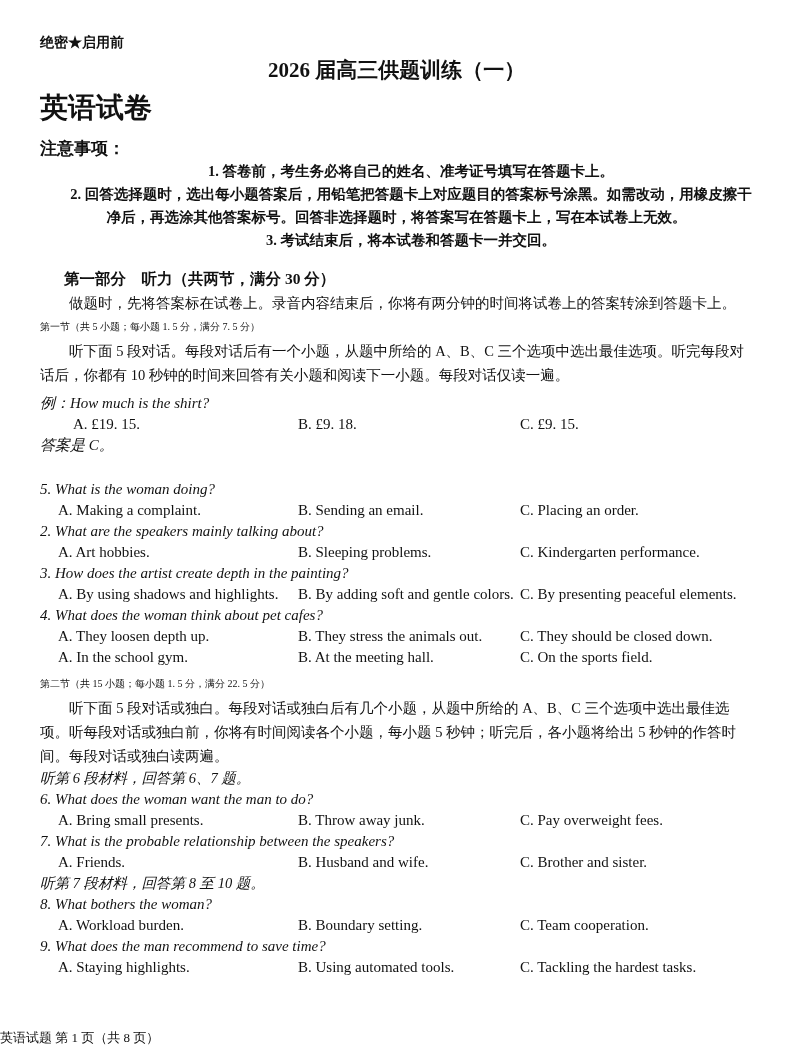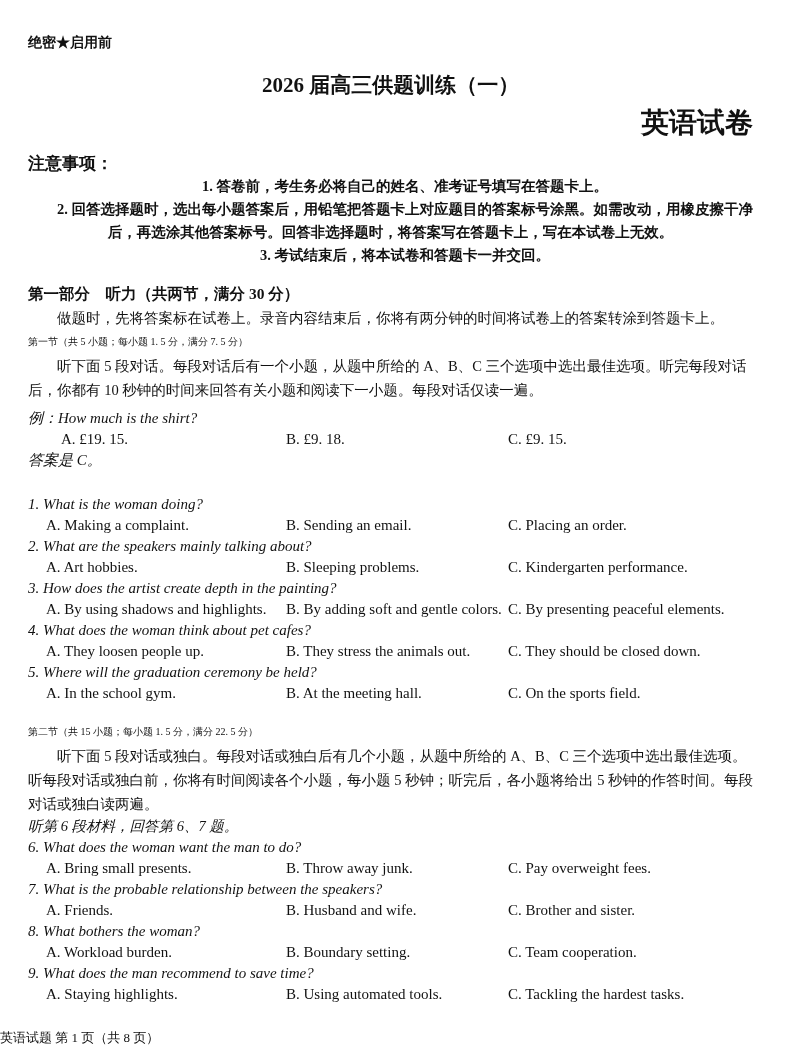--- a/index.html
+++ b/index.html
@@ -5,55 +5,55 @@
   * { box-sizing: border-box; }
   html, body { margin: 0; padding: 0; }
   body {
     width: 793px; height: 1058px;
     background: #ffffff; color: #111111;
     font-family: "Liberation Serif", "DejaVu Serif", serif;
   }
   .page {
     position: relative;
     width: 793px; height: 1058px;
-    padding: 34px 40px 0 28px;
+    padding: 34px 40px 0 40px;
     overflow: hidden;
     background: #ffffff;
   }
   .secrecy { font-size: 14px; font-weight: bold; line-height: 18px; margin-bottom: 4px; }
-  .title    { text-align: center; font-size: 21px; font-weight: bold; margin: 20px 0 8px 0; line-height: 26px; }
-  .subtitle { text-align: right; font-size: 28px; font-weight: bold; margin: 0 0 12px 0; line-height: 34px; }
+  .title    { text-align: center; font-size: 21px; font-weight: bold; margin: 5px 0 8px 0; line-height: 26px; }
+  .subtitle { text-align: left; font-size: 28px; font-weight: bold; margin: 0 0 12px 0; line-height: 34px; }
 
   .notice-heading { font-size: 17px; font-weight: bold; line-height: 23px; }
   .notice-item {
     margin: 0; font-size: 14.5px; font-weight: bold;
     line-height: 23px; text-indent: 2em; text-align: center;
   }
 
-  .part-heading { font-size: 15.5px; font-weight: bold; line-height: 24px; margin-top: 15px; }
+  .part-heading { font-size: 15.5px; font-weight: bold; line-height: 24px; margin-top: 15px; margin-left: 24px; }
   .para { margin: 0; font-size: 14.5px; line-height: 24px; text-indent: 2em; }
   .section-heading { font-size: 10px; line-height: 24px; }
 
   .stem, .answer-note, .material-note { font-size: 15px; line-height: 21px; font-style: italic; }
   .material-note { font-size: 14.5px; }
   .options {
     display: grid;
     grid-template-columns: minmax(240px, max-content) minmax(222px, max-content) 1fr;
     padding-left: 18px;
     font-size: 15px; line-height: 21px;
   }
   .options.example-opts {
     grid-template-columns: minmax(225px, max-content) minmax(222px, max-content) 1fr;
     padding-left: 33px;
   }
   .opt { white-space: nowrap; }
 
   .example-block { margin-top: 6px; }
   .questions-block { margin-top: 23px; }
-  .section2-block { margin-top: 16px; }
+  .section2-block { margin-top: 4px; }
 
   .footer {
     position: absolute; left: 0; right: 0; bottom: 12px;
     font-size: 13px; line-height: 17px;
   }
 </style>
 </head>
 <body>
 
 <div class="page">
@@ -82,21 +82,21 @@
         <span class="opt">A. £19. 15.</span>
         <span class="opt">B. £9. 18.</span>
         <span class="opt">C. £9. 15.</span>
       </div>
       <div class="answer-note">答案是 C。</div>
     </div>
 
     <div class="questions-block">
 
       <div class="question">
-        <div class="stem">1. What is the woman doing?</div>
+        <div class="stem">5. What is the woman doing?</div>
         <div class="options">
           <span class="opt">A. Making a complaint.</span>
           <span class="opt">B. Sending an email.</span>
           <span class="opt">C. Placing an order.</span>
         </div>
       </div>
 
       <div class="question">
         <div class="stem">2. What are the speakers mainly talking about?</div>
         <div class="options">
@@ -111,28 +111,27 @@
         <div class="options">
           <span class="opt">A. By using shadows and highlights.</span>
           <span class="opt">B. By adding soft and gentle colors.</span>
           <span class="opt">C. By presenting peaceful elements.</span>
         </div>
       </div>
 
       <div class="question">
         <div class="stem">4. What does the woman think about pet cafes?</div>
         <div class="options">
-          <span class="opt">A. They loosen people up.</span>
+          <span class="opt">A. They loosen depth up.</span>
           <span class="opt">B. They stress the animals out.</span>
           <span class="opt">C. They should be closed down.</span>
         </div>
       </div>
 
       <div class="question">
-        <div class="stem">5. Where will the graduation ceremony be held?</div>
         <div class="options">
           <span class="opt">A. In the school gym.</span>
           <span class="opt">B. At the meeting hall.</span>
           <span class="opt">C. On the sports field.</span>
         </div>
       </div>
 
     </div>
 
     <div class="section2-block">
@@ -152,20 +151,21 @@
 
       <div class="question">
         <div class="stem">7. What is the probable relationship between the speakers?</div>
         <div class="options">
           <span class="opt">A. Friends.</span>
           <span class="opt">B. Husband and wife.</span>
           <span class="opt">C. Brother and sister.</span>
         </div>
       </div>
 
+      <div class="material-note">听第 7 段材料，回答第 8 至 10 题。</div>
 
       <div class="question">
         <div class="stem">8. What bothers the woman?</div>
         <div class="options">
           <span class="opt">A. Workload burden.</span>
           <span class="opt">B. Boundary setting.</span>
           <span class="opt">C. Team cooperation.</span>
         </div>
       </div>
 

